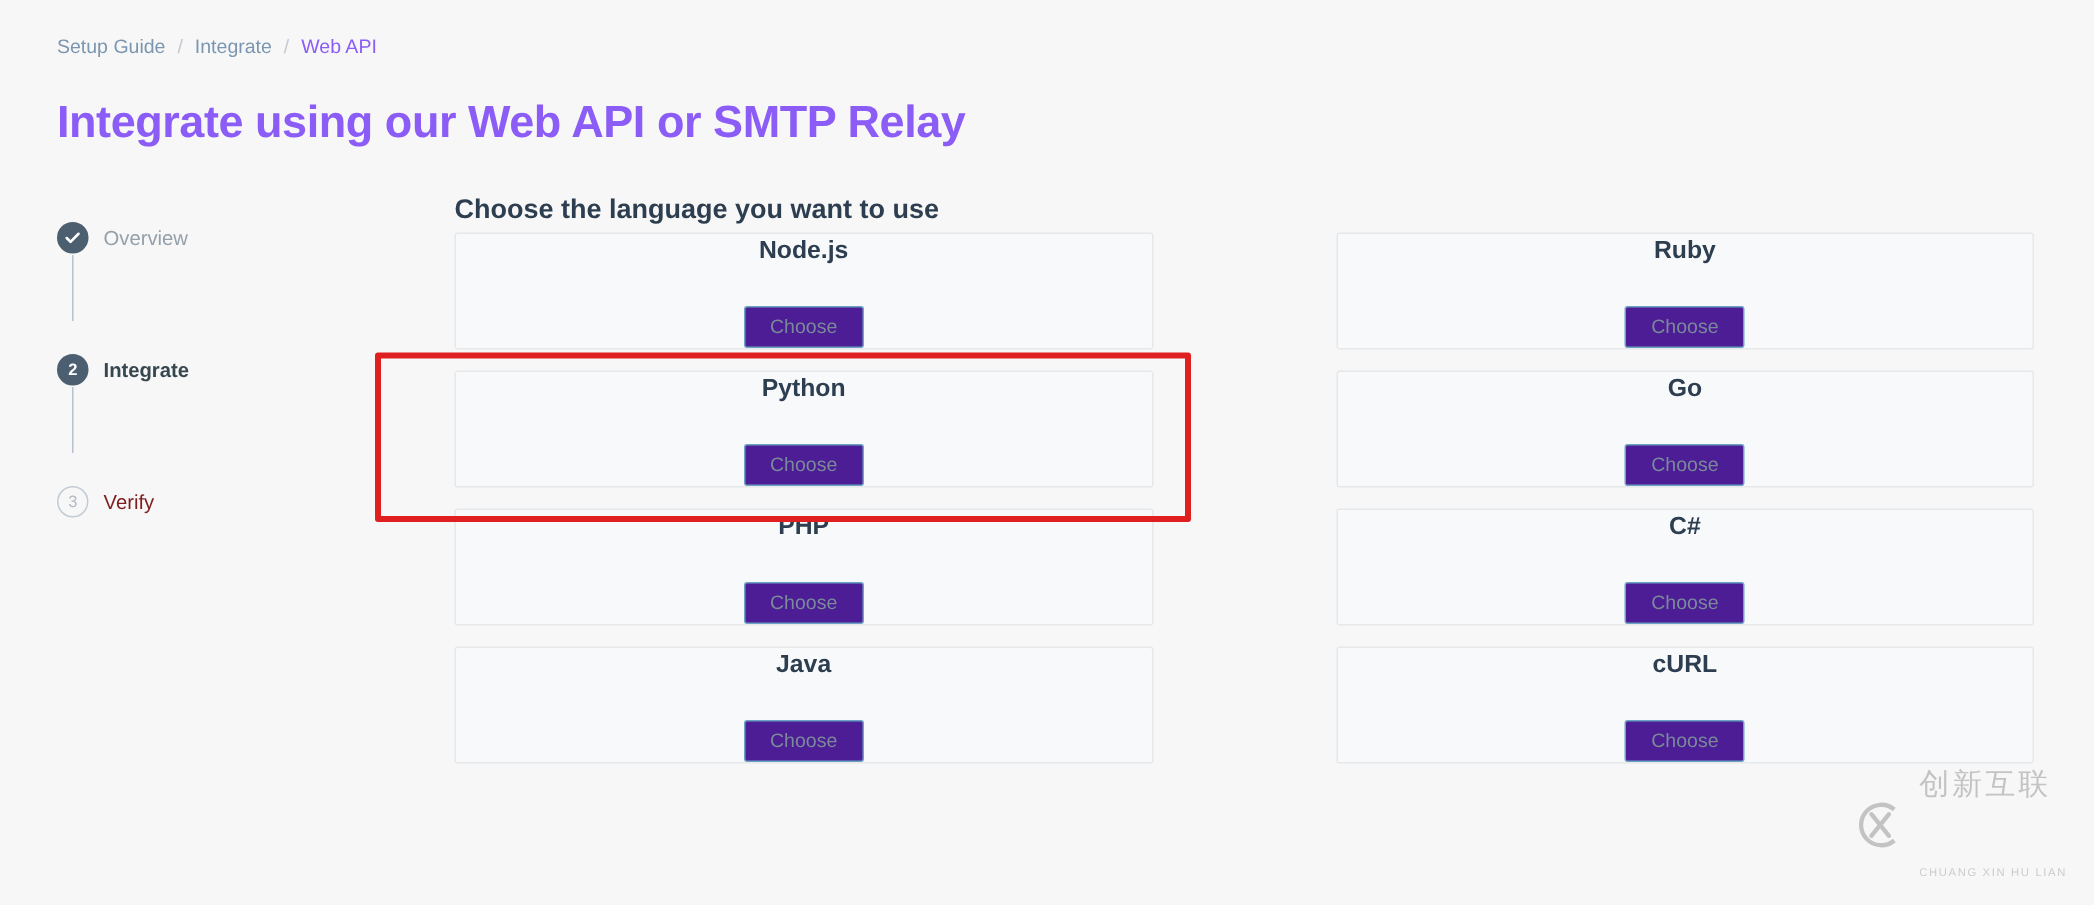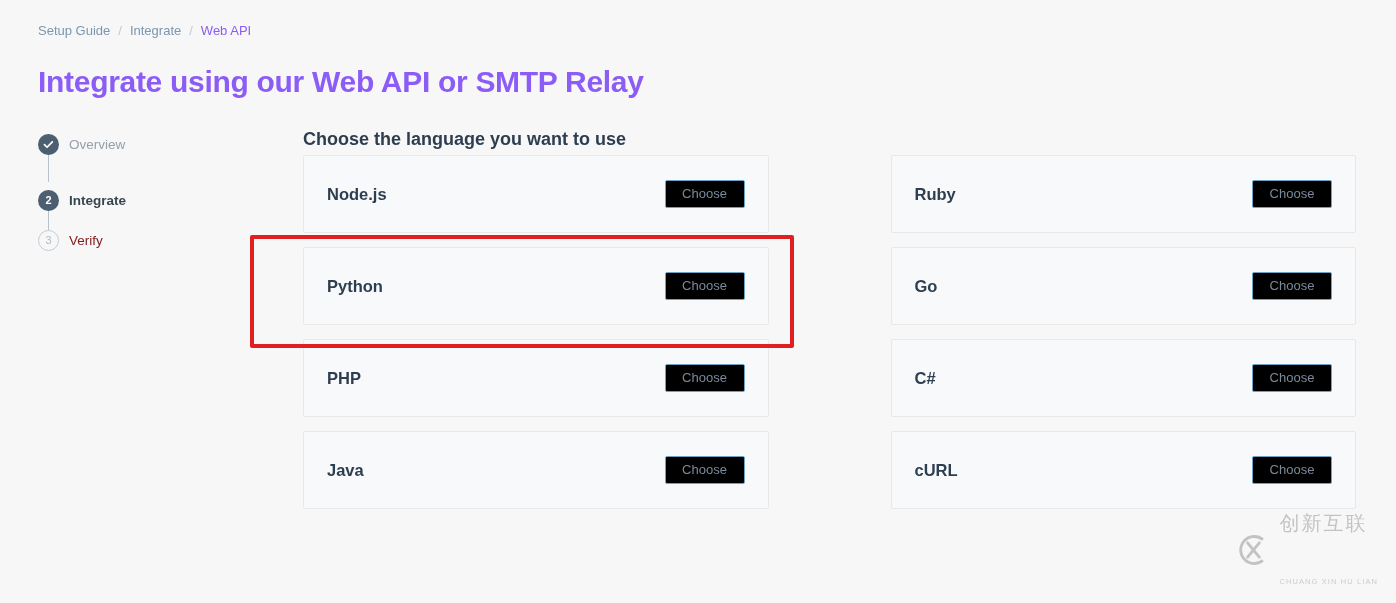--- a/index.html
+++ b/index.html
@@ -55,21 +55,22 @@
   .stepper {
     position: absolute;
     left: 38px;
     top: 116px;
     width: 220px;
   }
   .step {
     position: relative;
     height: 56px;
     display: flex;
-    align-items: center;
+    align-items: flex-start;
+    margin-top: 32px;
   }
   .step:last-child { height: 24px; }
   .step-line {
     position: absolute;
     left: 10px;
     top: 22px;
     width: 1px;
     height: 44px;
     background: #b9c2cc;
   }
@@ -140,32 +141,33 @@
   }
   .lang-card {
     height: 78px;
     background: #f8f9fa;
     border: 1px solid #e6e8ea;
     border-radius: 2px;
     display: flex;
     align-items: center;
     justify-content: space-between;
     padding: 0 23px;
+    flex-direction: column;
   }
   .lang-name {
     font-size: 16.5px;
     font-weight: bold;
     color: #2d3e50;
     line-height: 22px;
   }
   .choose-btn {
     min-width: 80px;
     height: 28px;
     padding: 0 12px;
-    background: #000000;
+    background: #4c1d95;
     border: 1px solid #6ba3c4;
     border-radius: 2px;
     color: #7a8a9a;
     font-size: 13px;
     font-family: "Liberation Sans", sans-serif;
     line-height: 26px;
     cursor: pointer;
     text-align: center;
     white-space: nowrap;
   }

